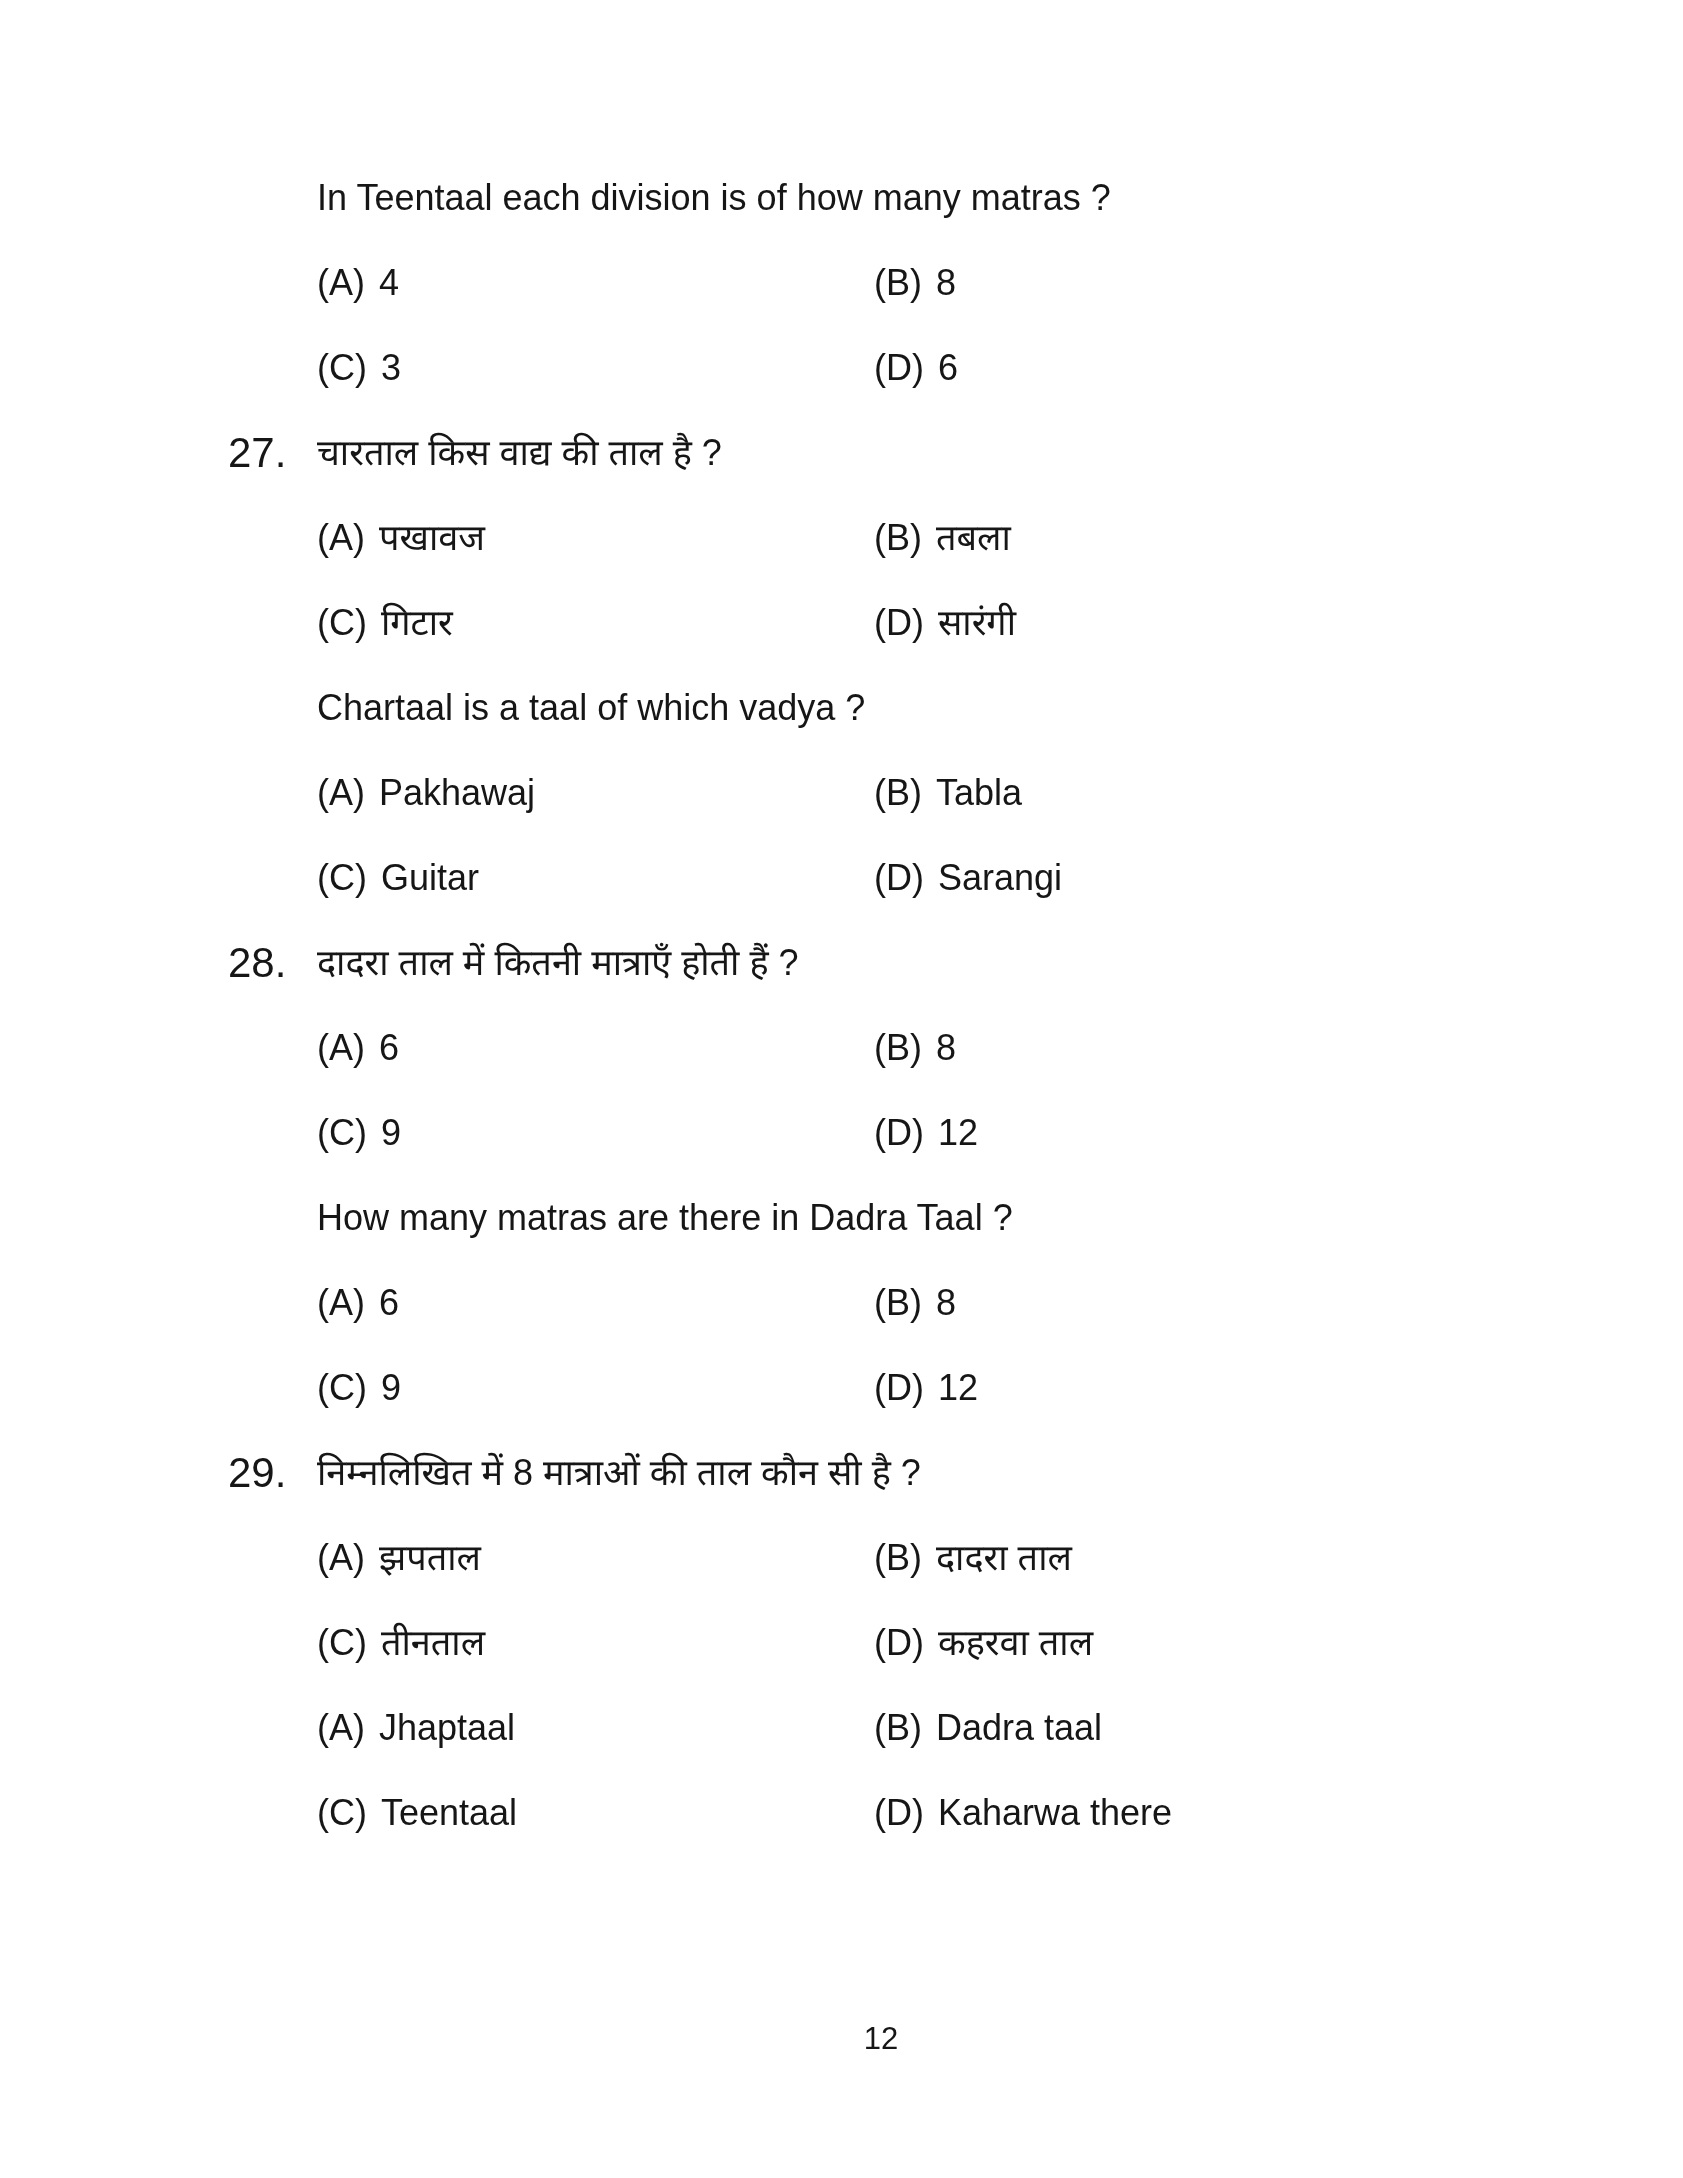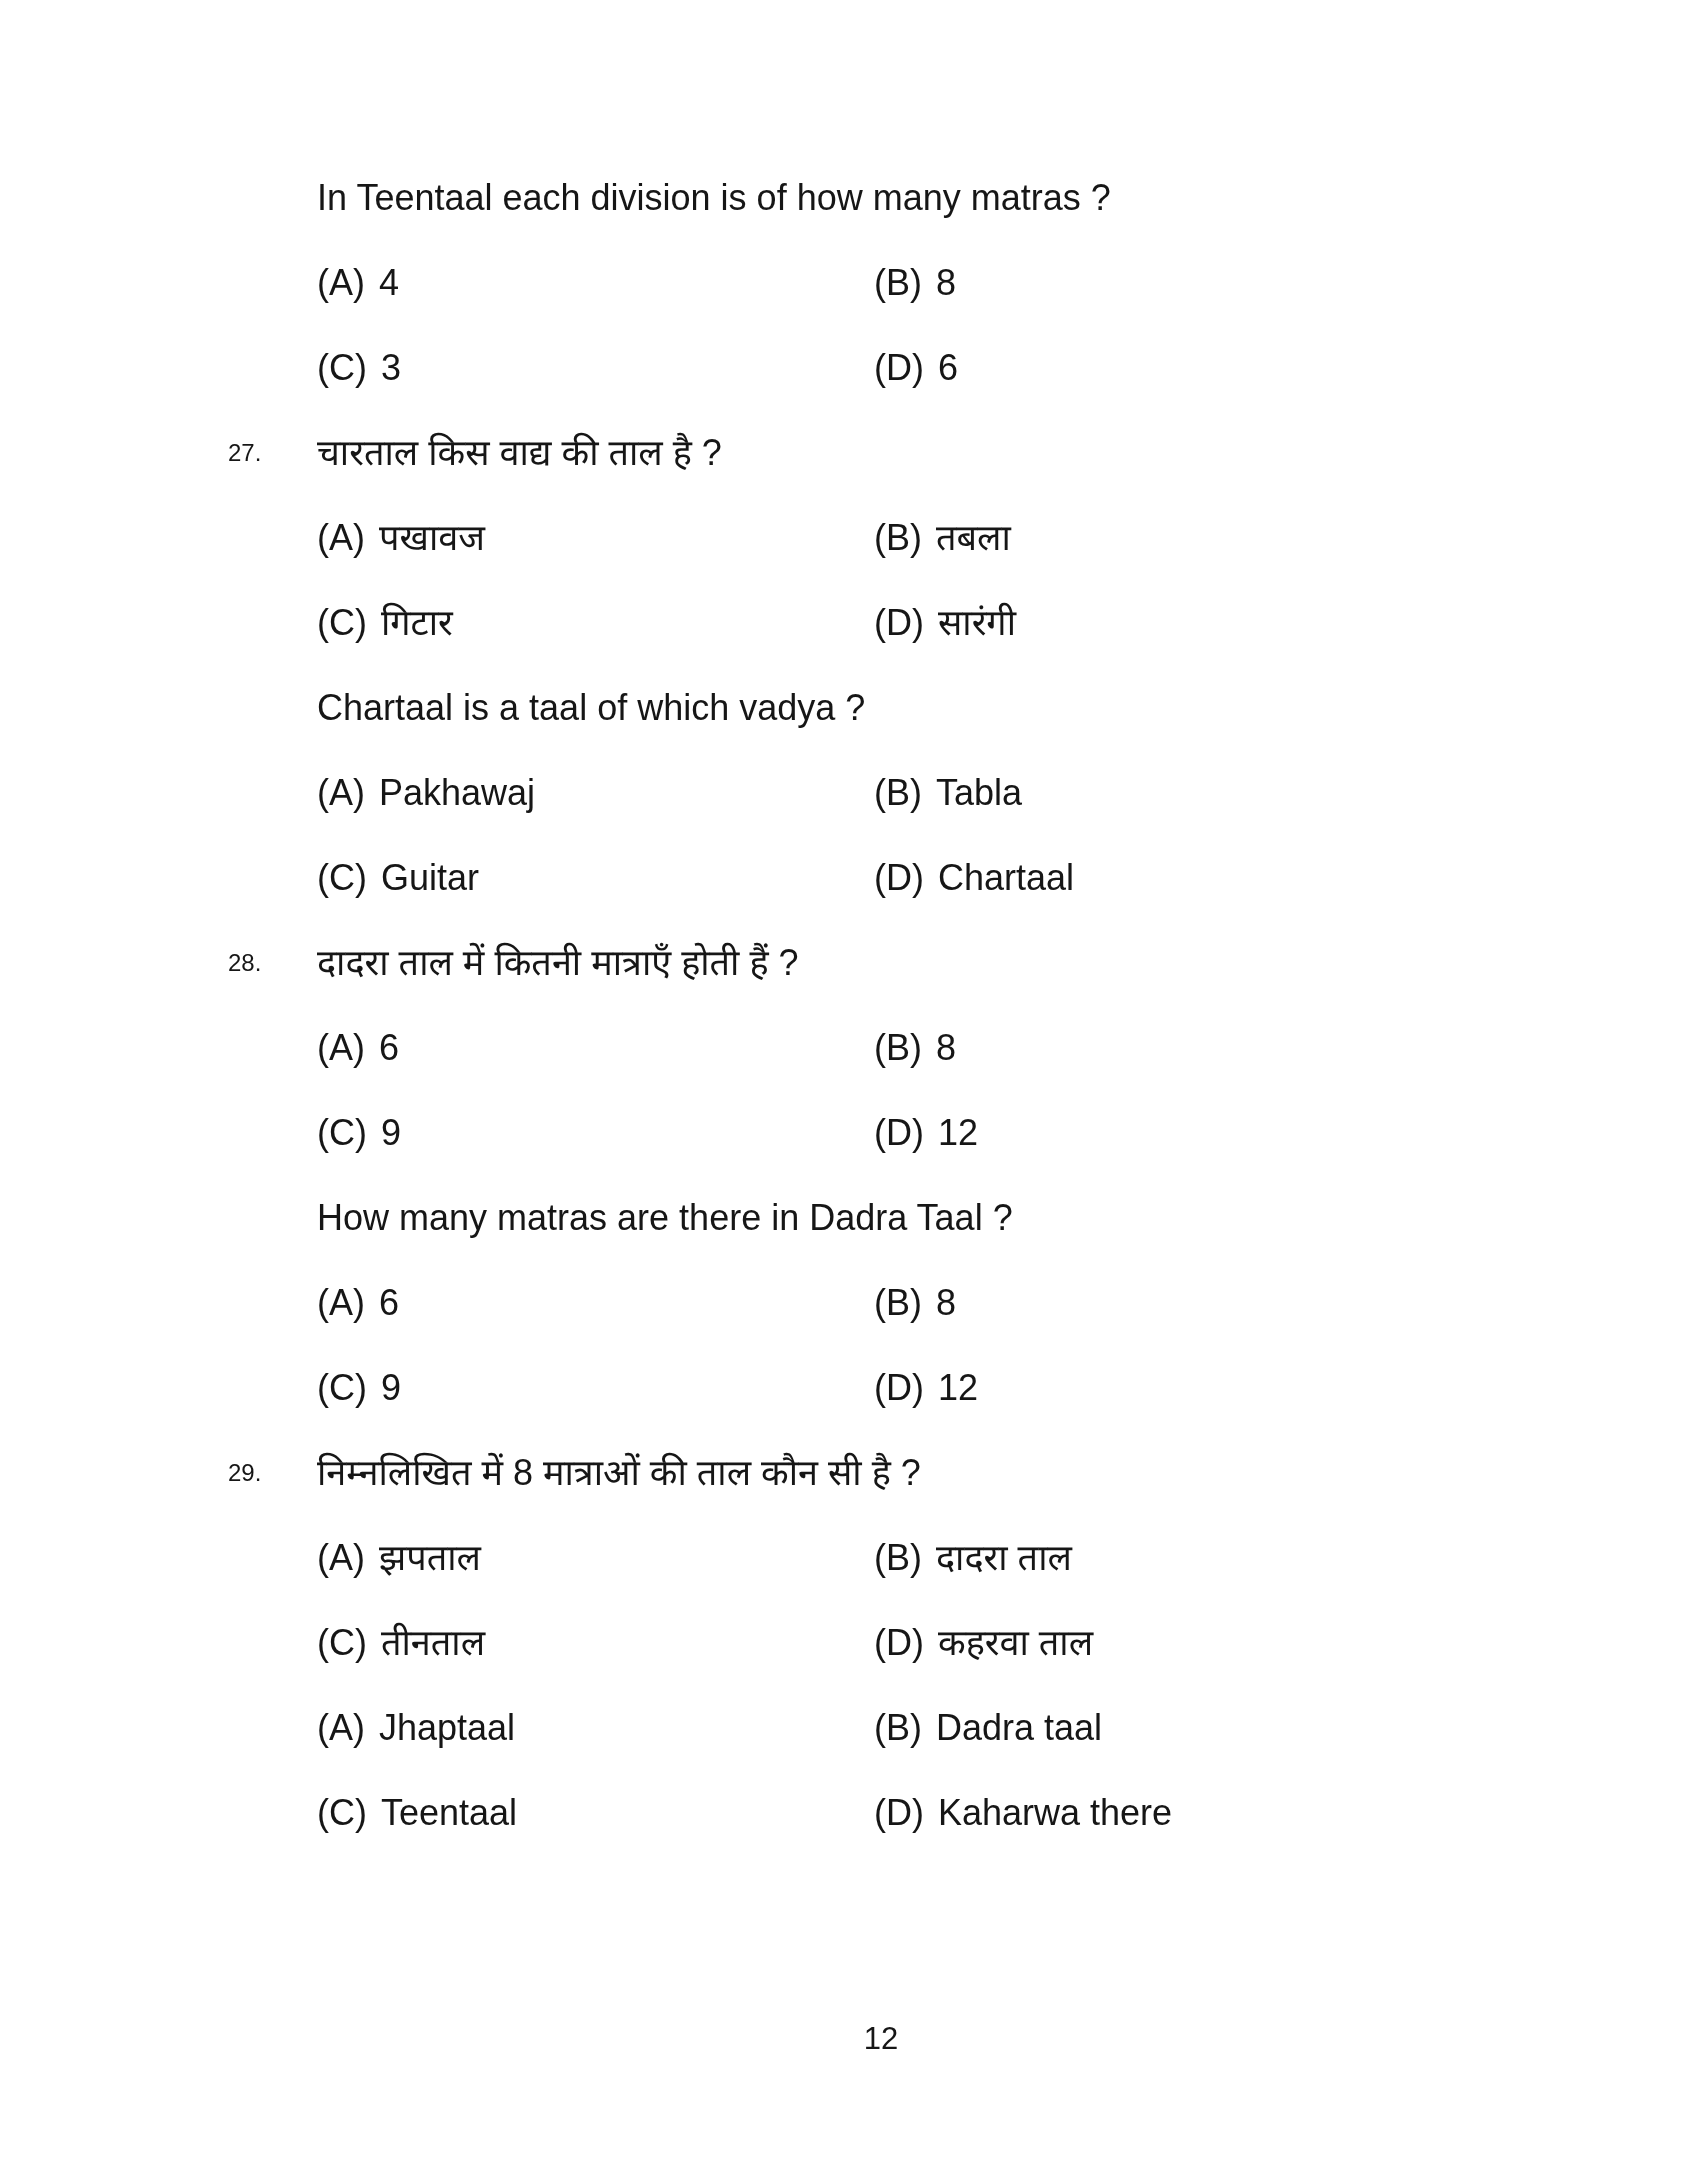--- a/index.html
+++ b/index.html
@@ -23,21 +23,21 @@
   .row{
     display:flex;
     align-items:flex-start;
     height:48px;
     line-height:48px;
     margin-bottom:37px;
     white-space:nowrap;
   }
   .q-num{
     flex:0 0 89px;
-    font-size:24px;
+    font-size:42px;
   }
   .q-text{flex:1 1 auto;}
   .opt-row{padding-left:89px;}
   .opt-cell{
     flex:0 0 557px;
     display:flex;
   }
   .opt-cell.second{flex:1 0 auto;}
   .opt-label{margin-right:14px;}
   .page-num{
@@ -125,21 +125,21 @@
             <span class="opt-text">Tabla</span>
           </span>
       </div>
       <div class="row opt-row">
         <span class="opt-cell">
             <span class="opt-label">(C)</span>
             <span class="opt-text">Guitar</span>
           </span>
         <span class="opt-cell second">
             <span class="opt-label">(D)</span>
-            <span class="opt-text">Chartaal</span>
+            <span class="opt-text">Sarangi</span>
           </span>
       </div>
     </section>
 
     <section>
       <div class="row">
         <span class="q-num">28.</span>
         <span class="q-text">दादरा ताल में कितनी मात्राएँ होती हैं ?</span>
       </div>
       <div class="row opt-row">

